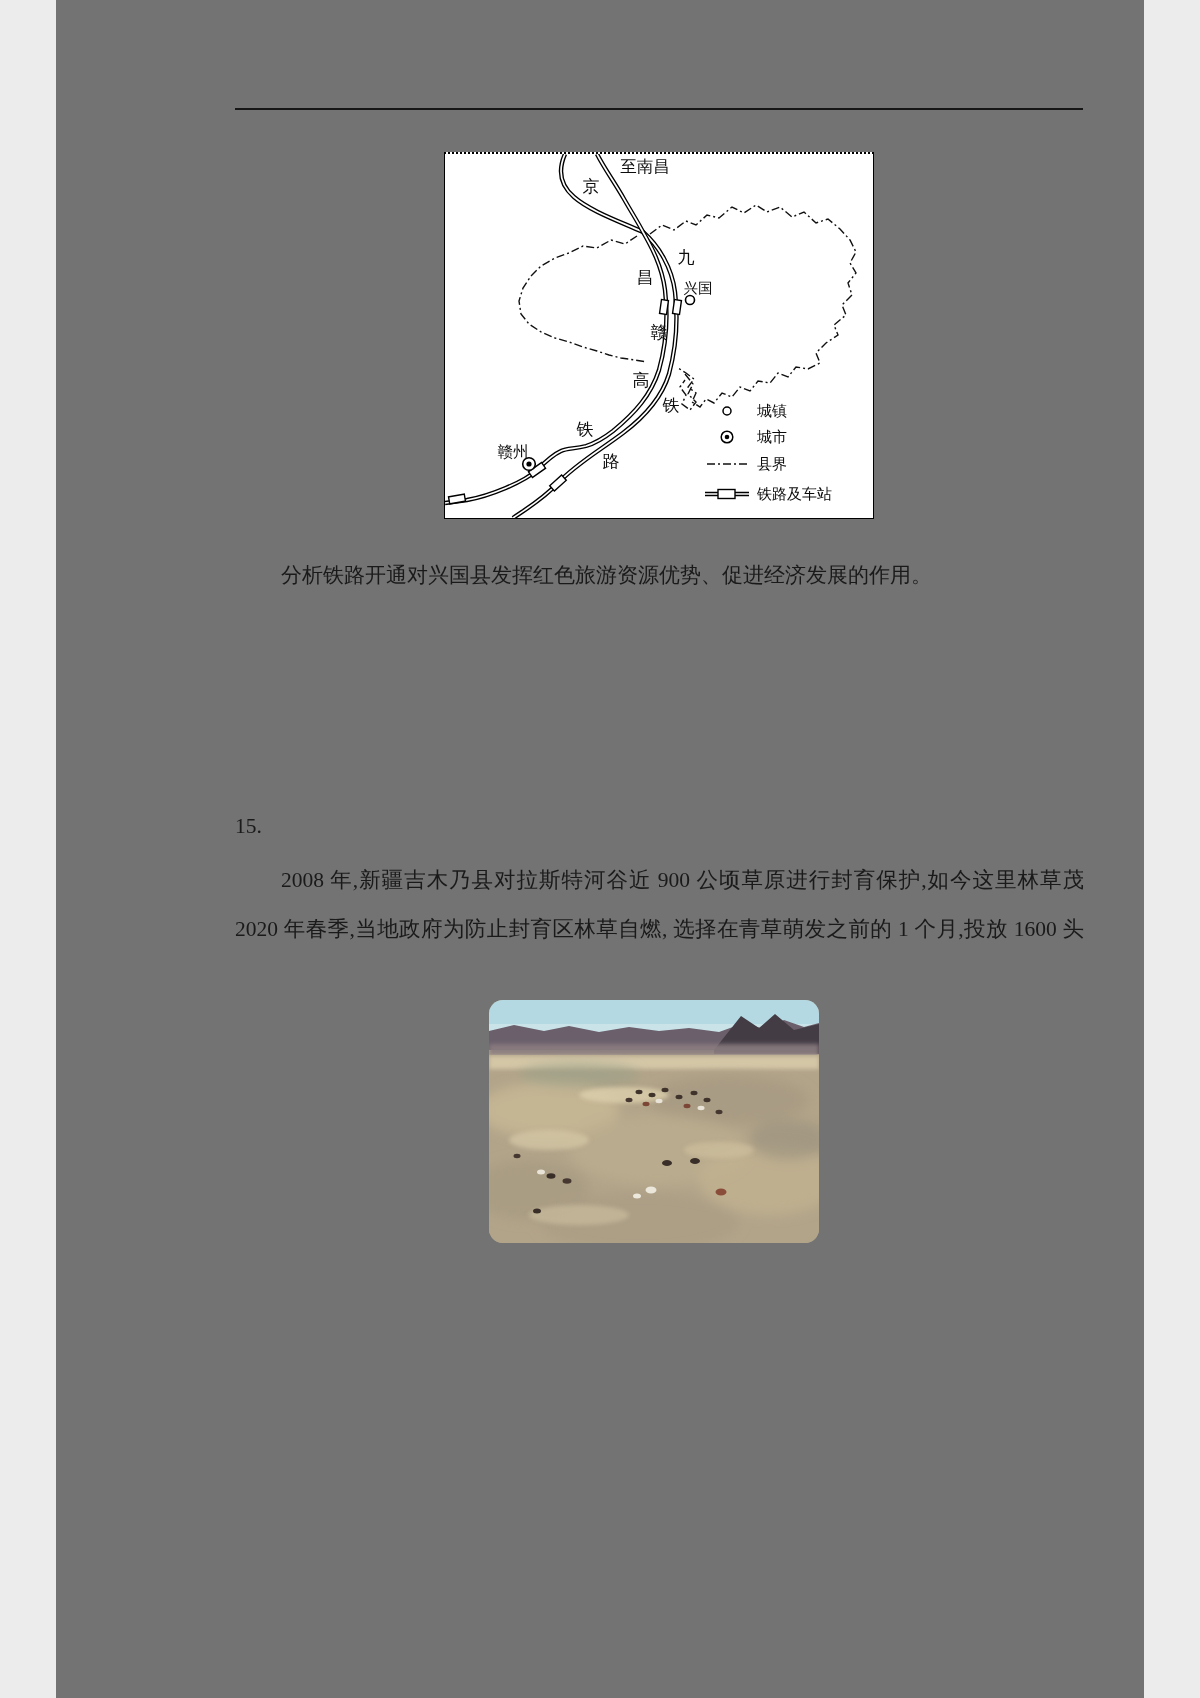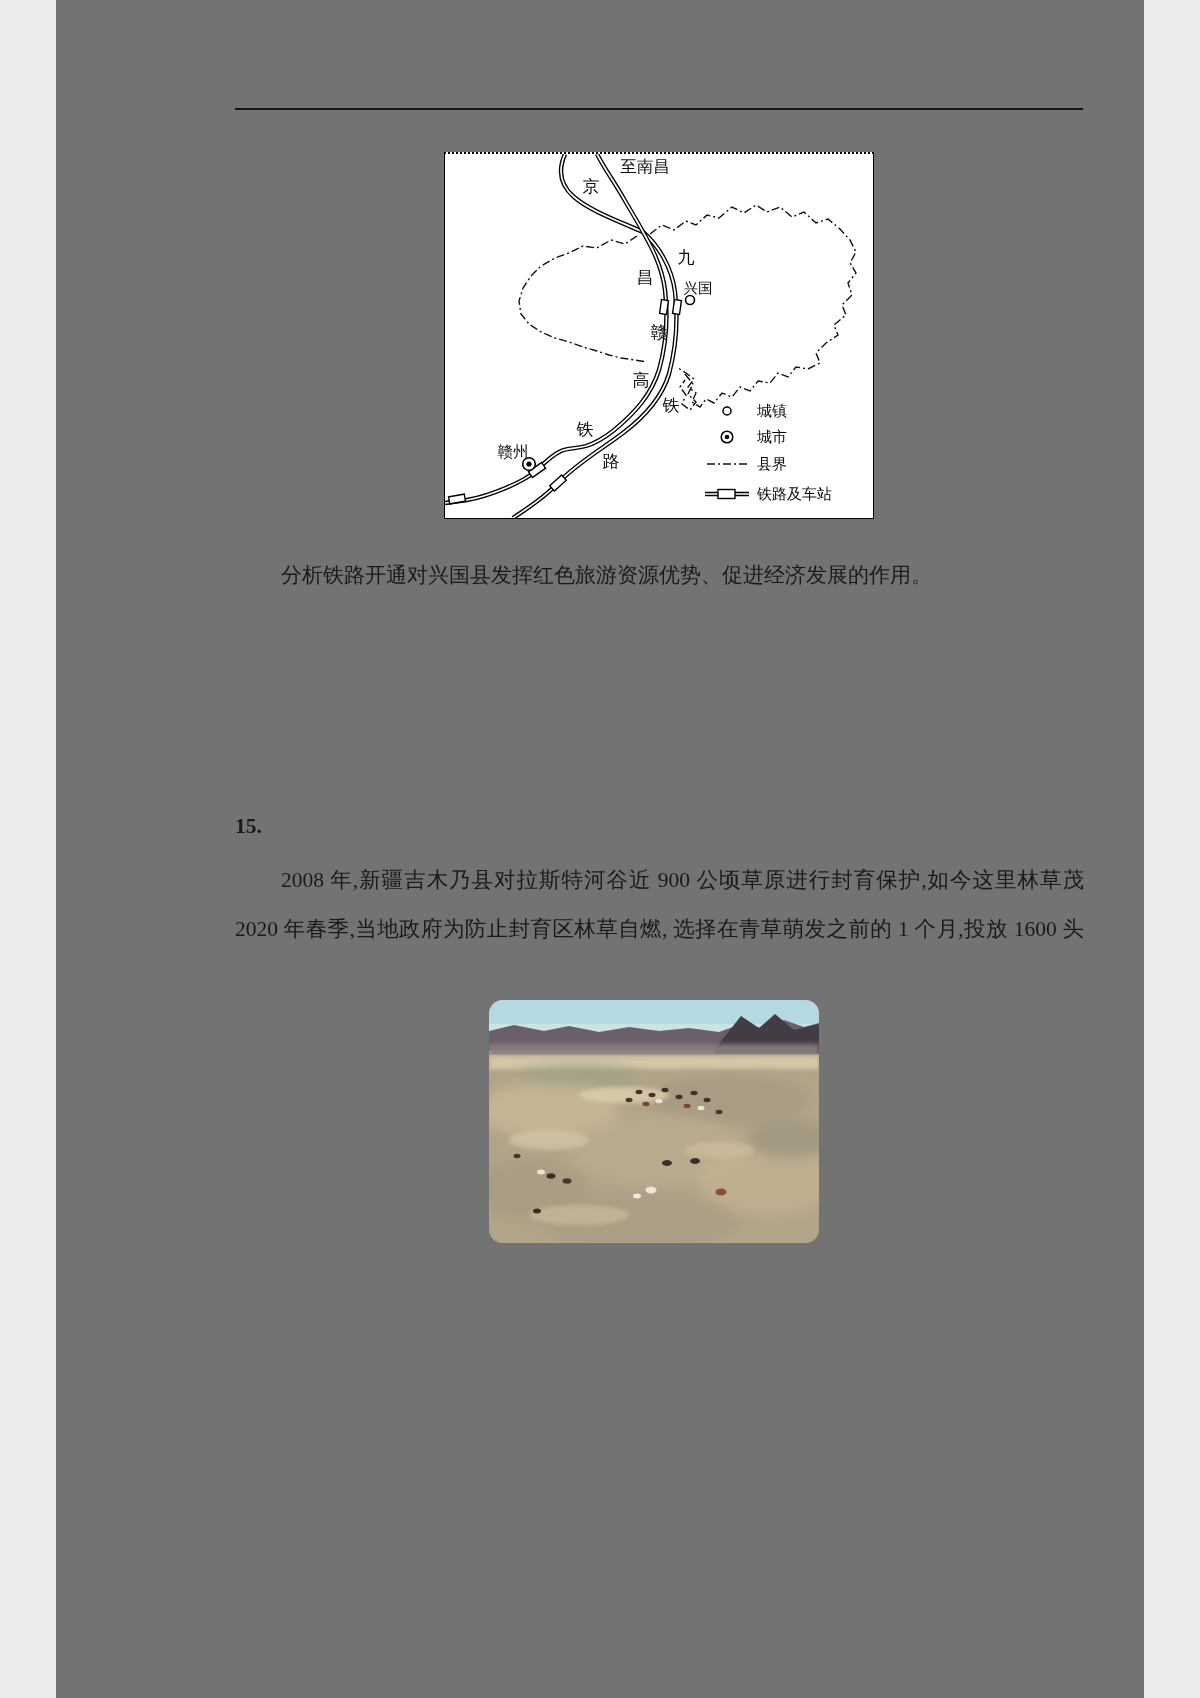--- a/index.html
+++ b/index.html
@@ -32,21 +32,21 @@
     position:absolute;left:179px;width:850px;
     font-size:21px;line-height:31px;
     white-space:nowrap;
   }
   #q14-prompt{top:520px;padding-left:46px;width:804px;margin-top:40px;}
   .q15-head{
     position:absolute;left:179px;top:810px;
     font-size:21.5px;line-height:32px;
     display:flex;
   }
-  .q15-head .q-num{display:inline-block;width:48px;font-weight:bold;}
+  .q15-head .q-num{display:inline-block;width:48px;}
   .para{
     position:absolute;left:179px;top:856px;width:849px;
     font-size:21.5px;
   }
   .para .ln{
     height:49px;line-height:49px;
     overflow:hidden;
   }
   .para .ln.just{
     text-align:justify;

